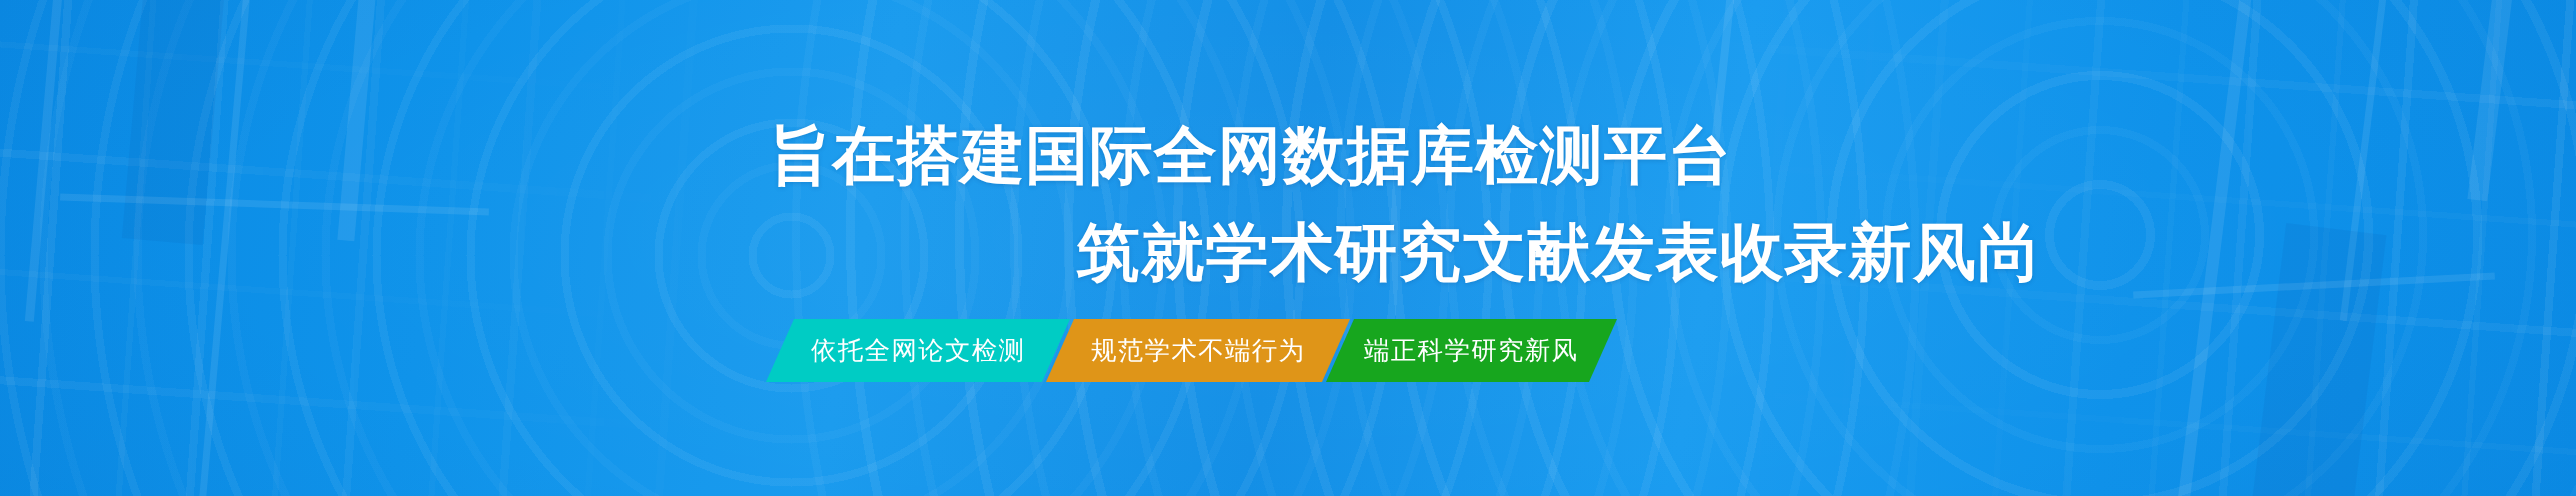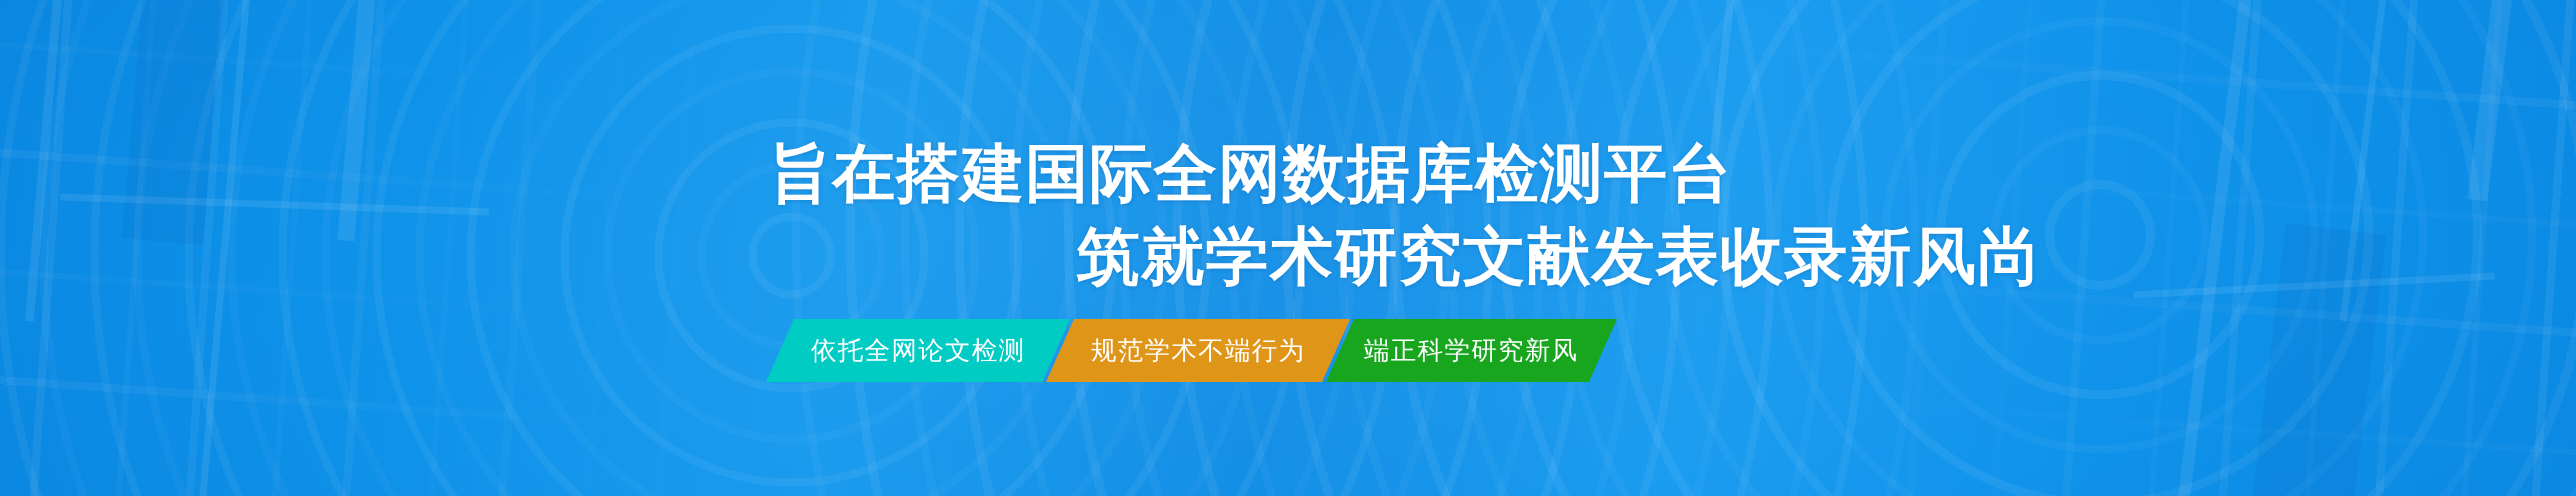--- a/index.html
+++ b/index.html
@@ -156,33 +156,33 @@
   }
 
   
   .content {
     position: absolute;
     inset: 0;
   }
   .headline-wrap {
     position: absolute;
     left: 768px;
-    top: 137px;
+    top: 119px;
   }
   .hl-line {
     display: block;
     color: #ffffff;
     font-weight: 700;
     font-size: 63px;
     line-height: 72px;
     letter-spacing: 1.3px;
     white-space: nowrap;
     text-shadow: 0 1.3px 4.7px rgba(0,56,118,0.22);
   }
-  .hl-line.indent { margin-left: 309px; margin-top: 11px; }
+  .hl-line.indent { margin-left: 309px; margin-top: 25px; }
 
   
   .tags {
     position: absolute;
     left: 780px;
     top: 319px;
     height: 63px;
     display: flex;
     align-items: stretch;
   }

